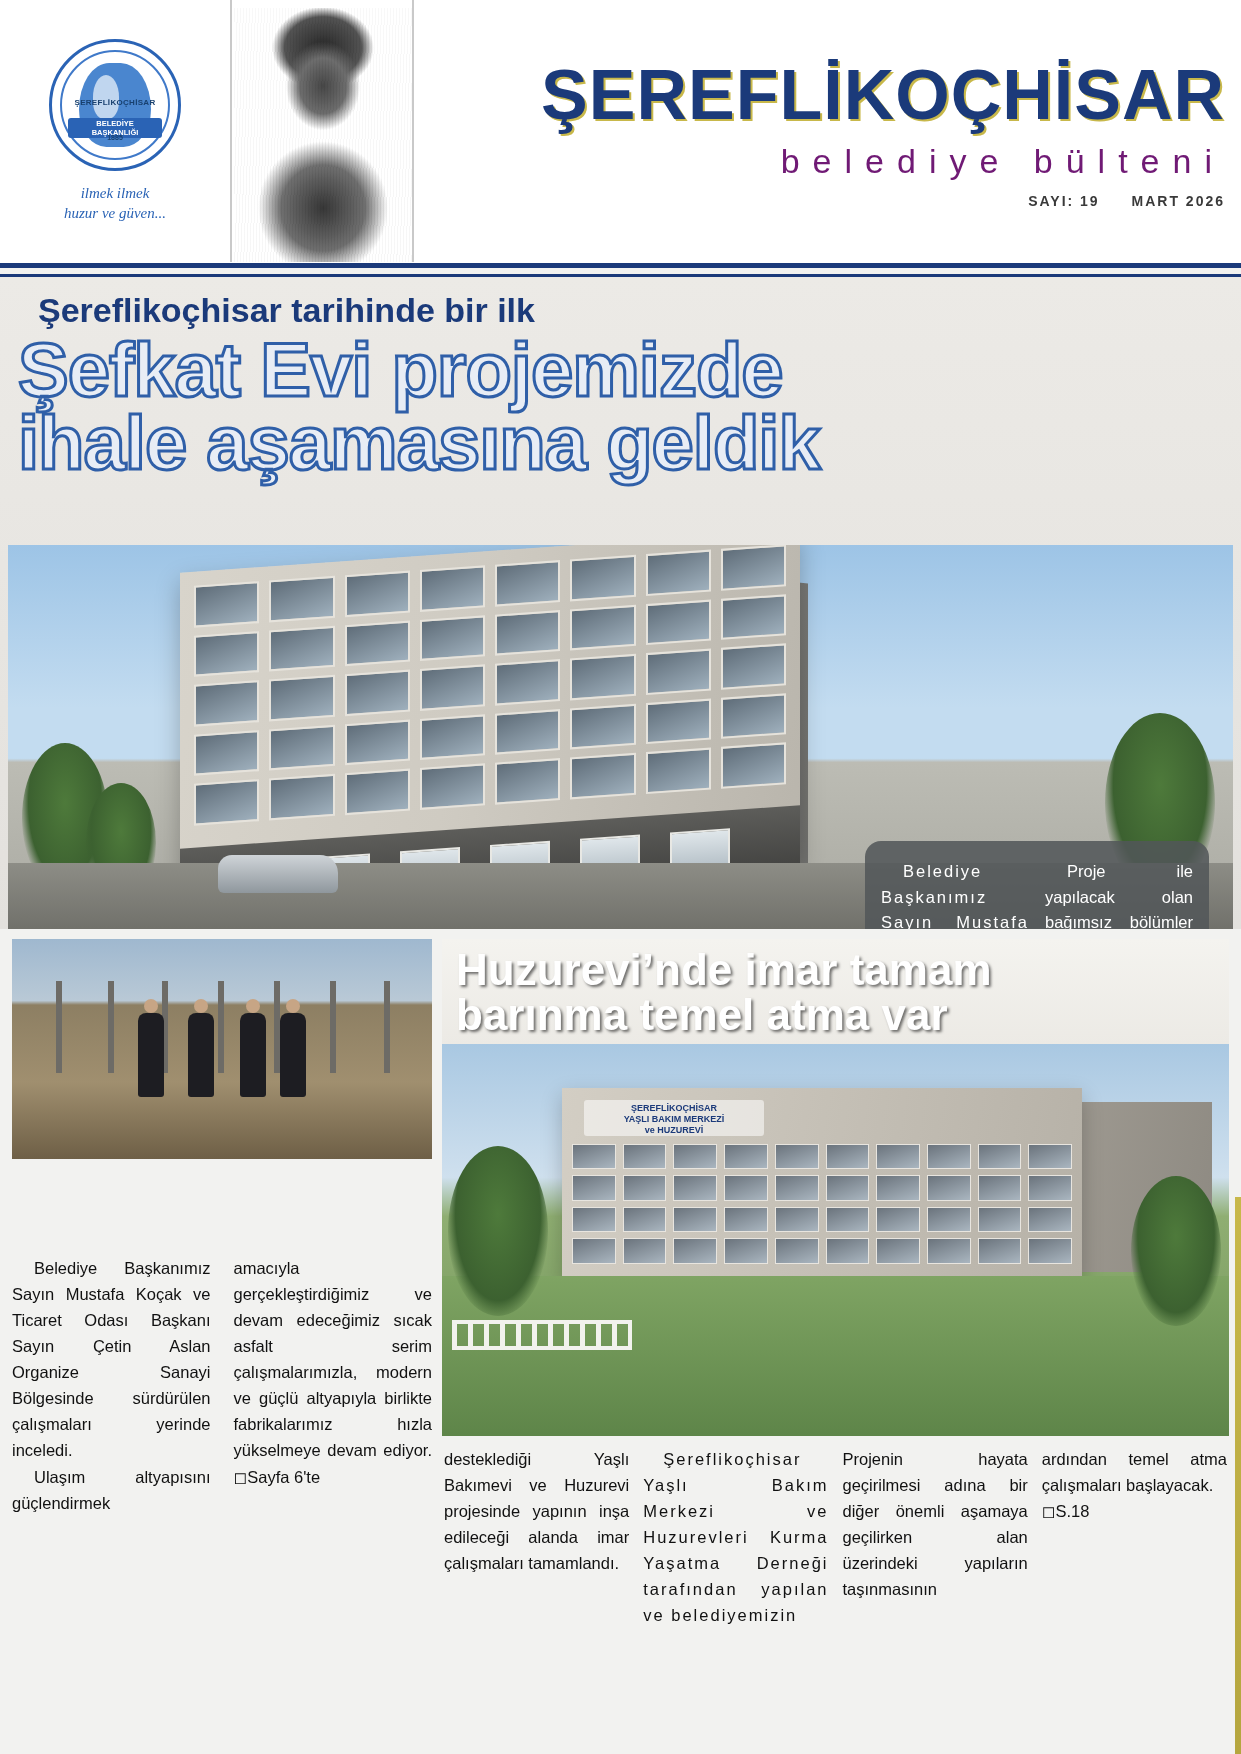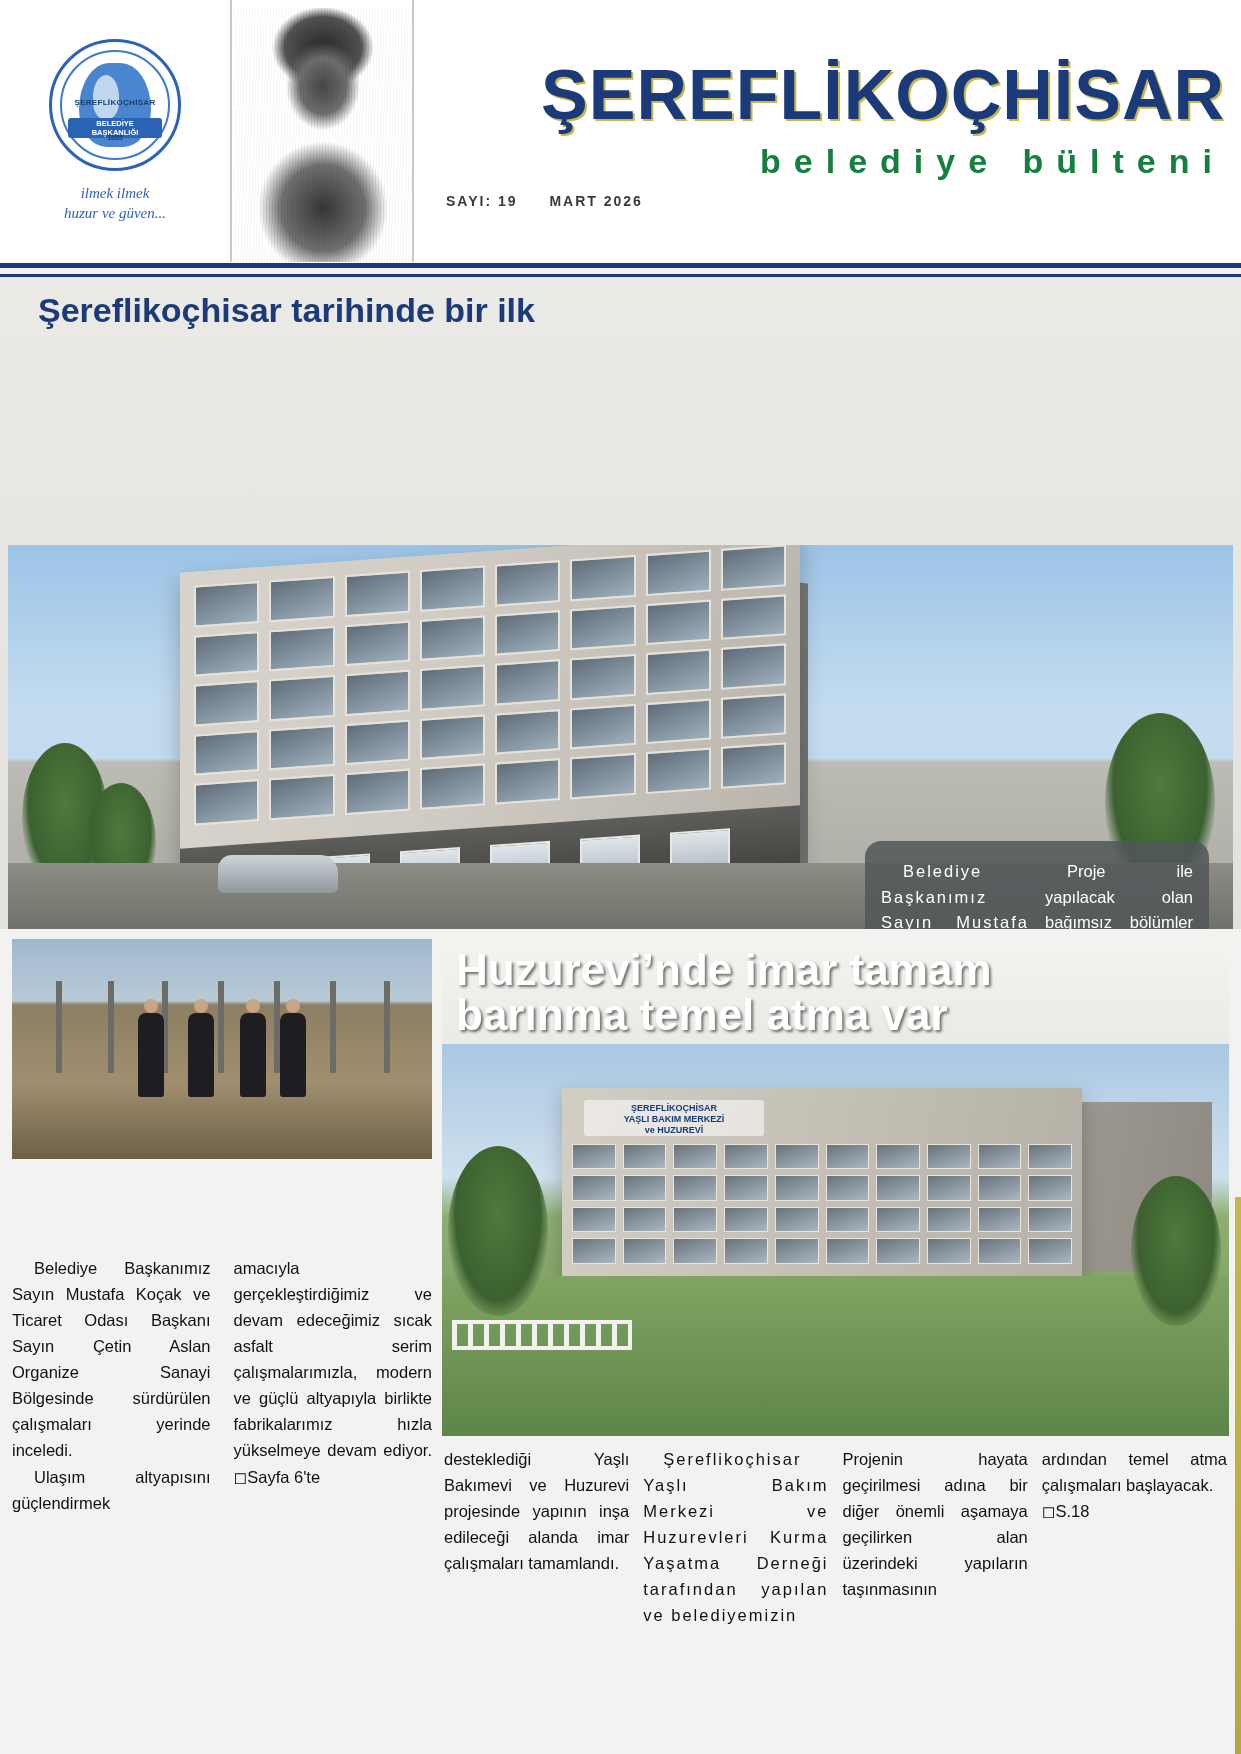--- a/index.html
+++ b/index.html
@@ -131,28 +131,28 @@
     letter-spacing: 1px;
     color: #1b3a7a;
     text-align: right;
     line-height: 1;
     -webkit-text-stroke: 0px;
     text-shadow: 2px 2px 0 #c8b84a;
   }
   .paper-sub {
     margin-top: 12px;
     font-size: 34px;
-    font-weight: bold;
+    font-weight: normal;
     letter-spacing: 13px;
-    color: #15803d;
+    color: #701a75;
     text-align: right;
   }
   .issue-line {
     margin-top: 12px;
-    text-align: left;
+    text-align: right;
     font-size: 14px;
     font-weight: bold;
     letter-spacing: 2px;
     color: #3a3a3a;
   }
   .issue-line span { margin-left: 26px; }
 
   
   .lead {
     position: relative;
@@ -453,20 +453,24 @@
       <div class="paper-sub">belediye bülteni</div>
       <div class="issue-line">
         <span>SAYI: 19</span>
         <span>MART 2026</span>
       </div>
     </div>
   </div>
 
   <div class="lead">
     <div class="kicker">Şereflikoçhisar tarihinde bir ilk</div>
+    <div class="headline">
+      <div>Şefkat Evi projemizde</div>
+      <div>ihale aşamasına geldik</div>
+    </div>
 
     <div class="lead-photo">
       <div class="tree" style="left:14px;"></div>
       <div class="tree" style="left:78px; bottom:30px; width:70px; height:120px;"></div>
       <div class="tree" style="right:18px; width:110px; height:180px;"></div>
       <div class="bldg-right"></div>
       <div class="bldg">
         <div class="bldg-rows">
           <div class="bldg-row">
             <div class="bldg-win"></div>

